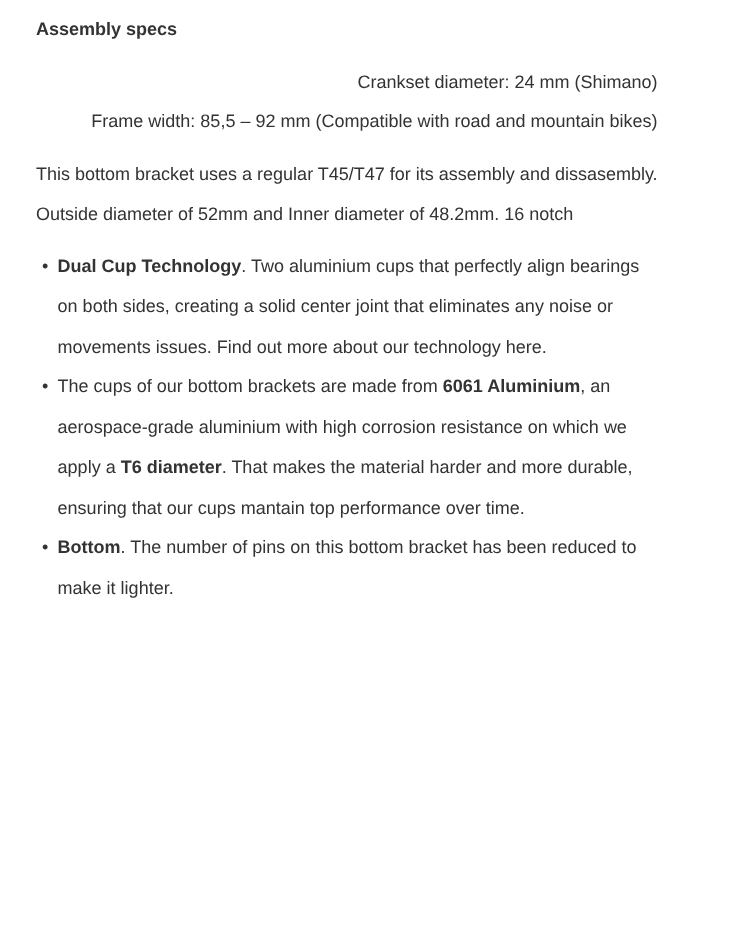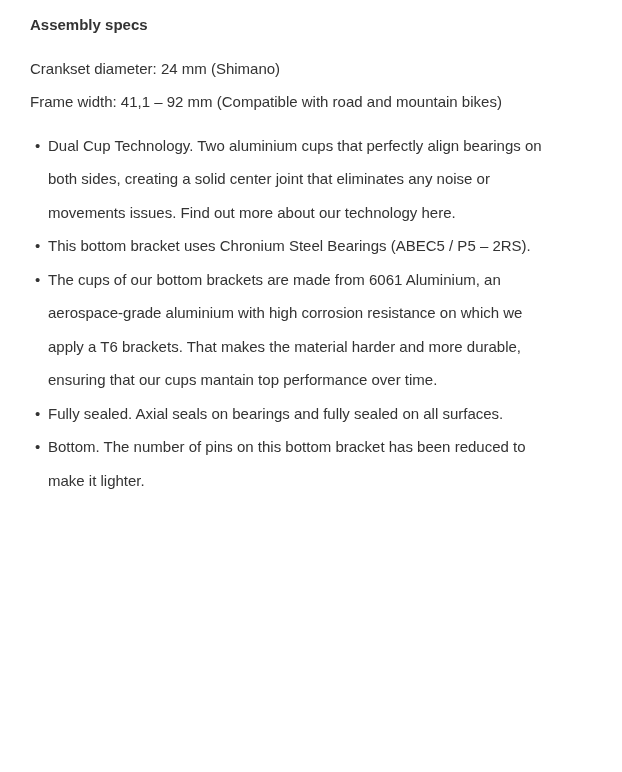--- a/index.html
+++ b/index.html
@@ -26,56 +26,56 @@
     white-space: pre-wrap;
   }
   .hd {
     font-weight: 700;
   }
   .spec-group {
     margin: 0 0 10px 0;
   }
   .spec-group p {
     margin: 0;
+    text-align: right;
   }
   ul.char-list {
     margin: 0;
     padding: 0 0 0 18px;
     list-style: none;
   }
   ul.char-list li {
     position: relative;
     margin: 0;
     white-space: pre-wrap;
   }
   ul.char-list li::before {
     content: "\2022";
     position: absolute;
     left: -13px;
     top: 0;
   }
-  b { font-weight: 400; text-align: center; }
+  b { font-weight: 700; text-align: center; }
 </style>
 </head>
 <body style="background: rgb(255, 255, 255); color: rgb(51, 51, 51);">
 
 <div class="doc">
 
   <p class="hd">Assembly specs</p>
 
   <div class="spec-group">
     <p>Crankset diameter: 24 mm (Shimano)</p>
-    <p>Frame width: 41,1 – 92 mm (Compatible with road and mountain bikes)</p>
+    <p>Frame width: 85,5 – 92 mm (Compatible with road and mountain bikes)</p>
   </div>
 
+  <p>This bottom bracket uses a regular T45/T47 for its assembly and dissasembly. Outside diameter of 52mm and Inner diameter of 48.2mm. 16 notch</p>
 
 
 
 
   <ul class="char-list">
     <li><b>Dual Cup Technology</b><span>. Two aluminium cups that perfectly align bearings on both sides, creating a solid center joint that eliminates any noise or movements issues. Find out more about our technology here.</span></li>
-    <li><span>This bottom bracket uses </span><b>Chronium Steel Bearings</b><span> (ABEC5 / P5 – 2RS).</span></li>
-    <li><span>The cups of our bottom brackets are made from </span><b>6061 Aluminium</b><span>, an  aerospace-grade aluminium with high corrosion resistance on which we apply a </span><b>T6 brackets</b><span>. That makes the material harder and more durable, ensuring that our cups mantain top performance over time.</span></li>
-    <li><b>Fully sealed</b><span>. Axial seals on bearings and fully sealed on all surfaces.</span></li>
+    <li><span>The cups of our bottom brackets are made from </span><b>6061 Aluminium</b><span>, an  aerospace-grade aluminium with high corrosion resistance on which we apply a </span><b>T6 diameter</b><span>. That makes the material harder and more durable, ensuring that our cups mantain top performance over time.</span></li>
     <li><b>Bottom</b><span>. The number of pins on this bottom bracket has been reduced to make it lighter.</span></li>
   </ul>
 
 </div>
 
 </body></html>

